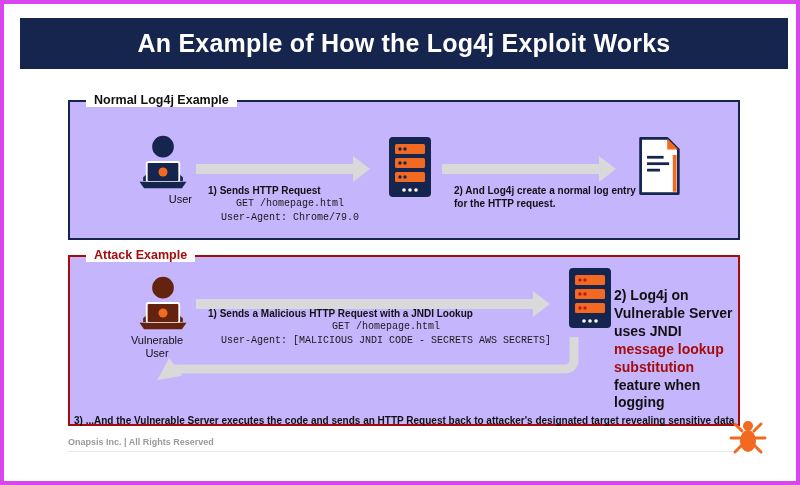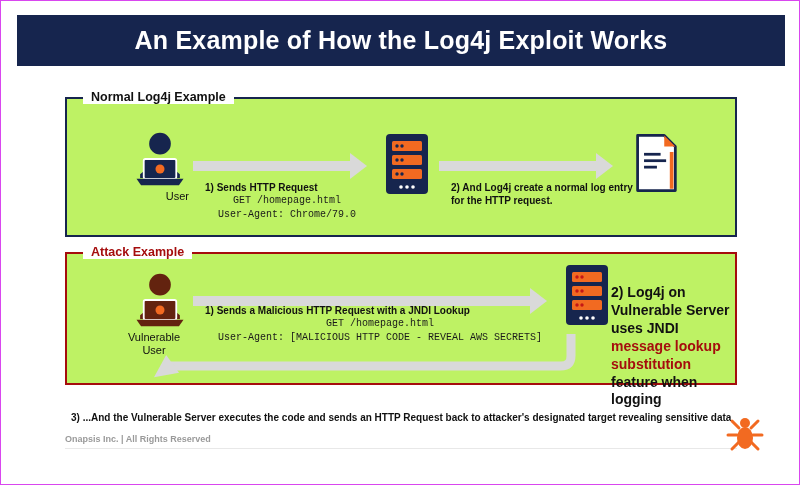--- a/index.html
+++ b/index.html
@@ -1,26 +1,26 @@
 <!DOCTYPE html>
 <html style="--navy: #16254e; --orange: #f26a21; --red: #a50d0d; --gray: #d9d9d9;"><head>
 <meta charset="utf-8">
 <style>
   * { margin:0; padding:0; box-sizing:border-box; }
   html,body { width:800px; height:485px; }
   body { font-family:"Liberation Sans", sans-serif; background:#fff; position:relative; overflow:hidden; }
-  .page { position:absolute; inset:0; background:#fff; border:1px solid #d946ef; }
+  .page { position:absolute; inset:0; background:#fff; border:4px solid #d946ef; }
 
   .topbar { position:absolute; left:16px; top:14px; width:768px; height:51px;
             background:var(--navy,#16254e); display:flex; align-items:center; justify-content:center; }
   .topbar h1 { color:#fff; font-size:25px; font-weight:bold; letter-spacing:.2px; }
 
-  .box { position:absolute; border:2px solid var(--navy,#16254e); background:#bef264; }
+  .box { position:absolute; border:2px solid var(--navy,#16254e); background:#c4b5fd; }
   .box-normal { left:64px; top:96px;  width:672px; height:140px; }
-  .box-attack { left:64px; top:251px; width:672px; height:133px; border-color:var(--red,#a50d0d); }
+  .box-attack { left:64px; top:251px; width:672px; height:171px; border-color:var(--red,#a50d0d); }
   .box-title { position:absolute; top:-9px; left:16px; background:#fff; padding:0 8px;
                font-weight:bold; font-size:12.5px; color:#111; }
   .box-attack .box-title { color:var(--red,#a50d0d); }
 
   .figure { position:absolute; display:flex; flex-direction:column; align-items:flex-end; width:70px; }
   .figure svg { display:block; }
   .fig-label { margin-top:3px; font-size:11px; color:#111; text-align:center; line-height:1.15; }
 
   .block-arrow { position:absolute; display:flex; align-items:center; height:26px; }
   .block-arrow .shaft { flex:1; height:10px; background:var(--gray,#d9d9d9); }
@@ -144,21 +144,21 @@
     </div>
 
     <div class="block-arrow" style="left:126px; top:34px; width:354px;">
       <div class="shaft"></div>
       <div class="head"></div>
     </div>
 
     <div class="step" style="left:138px; top:50px;">
       <div class="step-label">1) Sends a Malicious HTTP Request with a JNDI Lookup</div>
       <div class="code">GET /homepage.html</div>
-      <div class="code">User-Agent: [MALICIOUS HTTP CODE - REVEAL AWS SECRETS]</div>
+      <div class="code">User-Agent: [MALICIOUS JNDI CODE - SECRETS AWS SECRETS]</div>
     </div>
 
     <div class="figure attack-server" style="left:474px; top:10px; width:68px;">
       <svg width="44" height="62" viewBox="0 0 44 62">
         <rect x="1" y="1" width="42" height="60" rx="4" class="s-case"></rect>
         <rect x="7" y="8" width="30" height="10" rx="1.5" class="s-bar"></rect>
         <circle cx="12" cy="13" r="1.7" class="s-led"></circle>
           <circle cx="17" cy="13" r="1.7" class="s-led"></circle>
         <rect x="7" y="22" width="30" height="10" rx="1.5" class="s-bar"></rect>
         <circle cx="12" cy="27" r="1.7" class="s-led"></circle>

